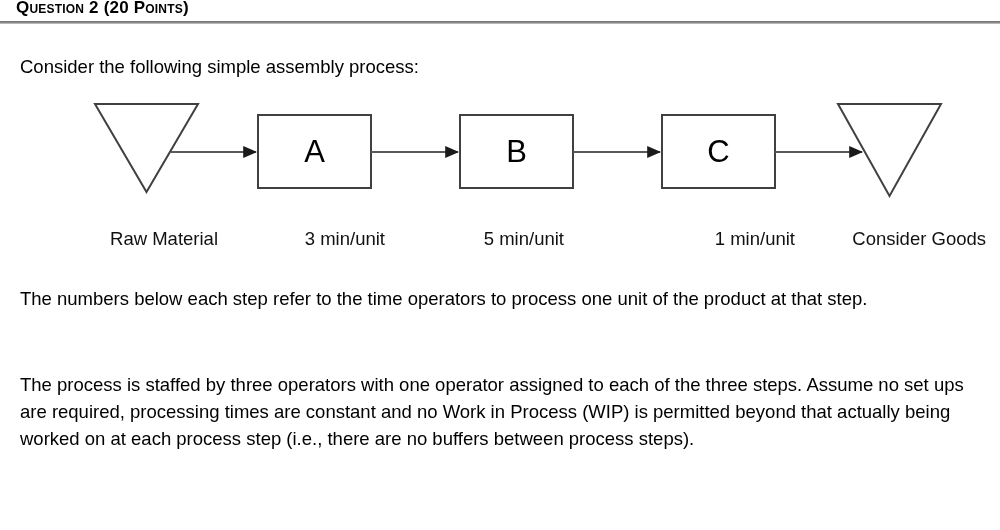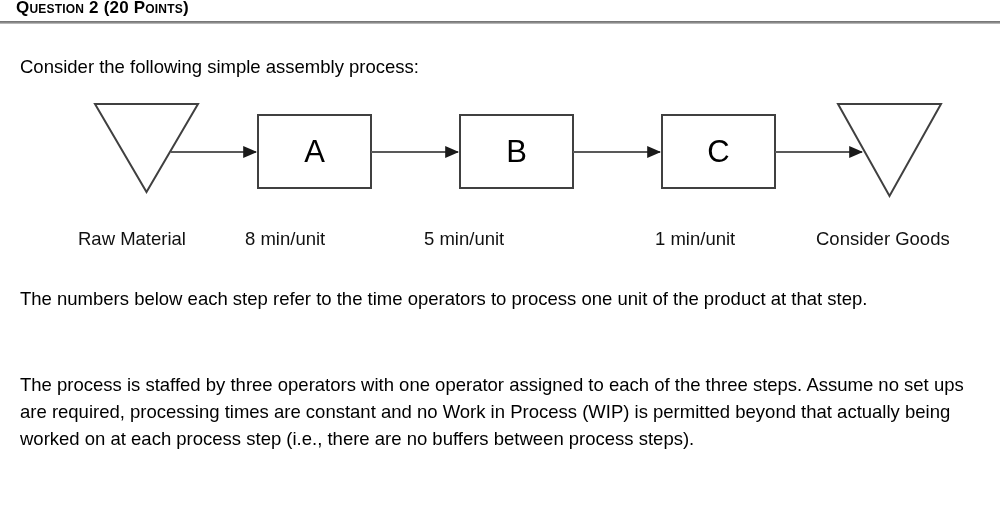--- a/index.html
+++ b/index.html
@@ -66,21 +66,21 @@
     fill: #000000;
   }
 
   
   .caption {
     position: absolute;
     top: 228px;
     font-size: 18.5px;
     color: #111111;
     white-space: nowrap;
-    text-align: left;
+    text-align: right;
   }
   #caption-raw-material  { left: 78px;  width: 140px; }
   #caption-step-a        { left: 245px; width: 140px; }
   #caption-step-b        { left: 424px; width: 140px; }
   #caption-step-c        { left: 655px; width: 140px; }
   #caption-finished-goods{ left: 816px; width: 170px; }
 </style>
 </head>
 <body>
 
@@ -114,20 +114,20 @@
     <rect x="662" y="23" width="113" height="73" fill="#ffffff" stroke="#404040" stroke-width="2"></rect>
     <text class="node-letter" x="718.5" y="70" text-anchor="middle">C</text>
 
     <line x1="775" y1="60" x2="862" y2="60" stroke="#595959" stroke-width="2" marker-end="url(#arrowhead)"></line>
 
     <polygon points="838,12 941,12 889.5,104" fill="#ffffff" stroke="#404040" stroke-width="2"></polygon>
   </svg>
 </div>
 
 <div class="caption" id="caption-raw-material">Raw Material</div>
-<div class="caption" id="caption-step-a">8 min/unit</div>
+<div class="caption" id="caption-step-a">3 min/unit</div>
 <div class="caption" id="caption-step-b">5 min/unit</div>
 <div class="caption" id="caption-step-c">1 min/unit</div>
 <div class="caption" id="caption-finished-goods">Consider Goods</div>
 
 <div class="para" id="explain-paragraph">The numbers below each step refer to the time operators to process one unit of the product at that step.</div>
 
 <div class="para" id="staffing-paragraph">The process is staffed by three operators with one operator assigned to each of the three steps. Assume no set ups are required, processing times are constant and no Work in Process (WIP) is permitted beyond that actually being worked on at each process step (i.e., there are no buffers between process steps).</div>
 
 </body></html>

